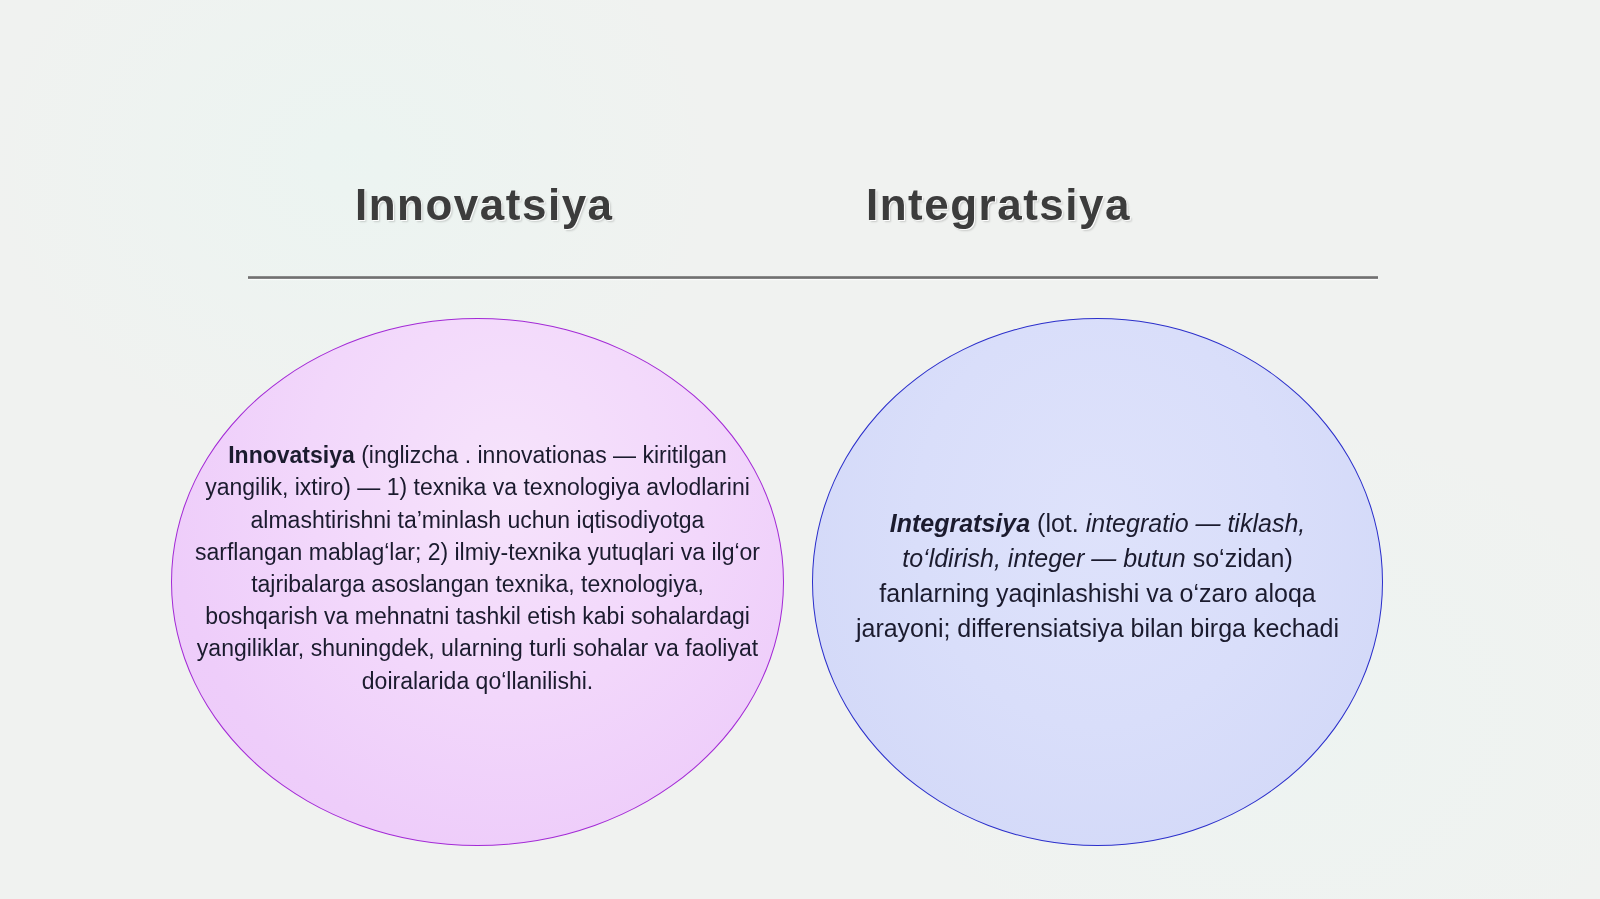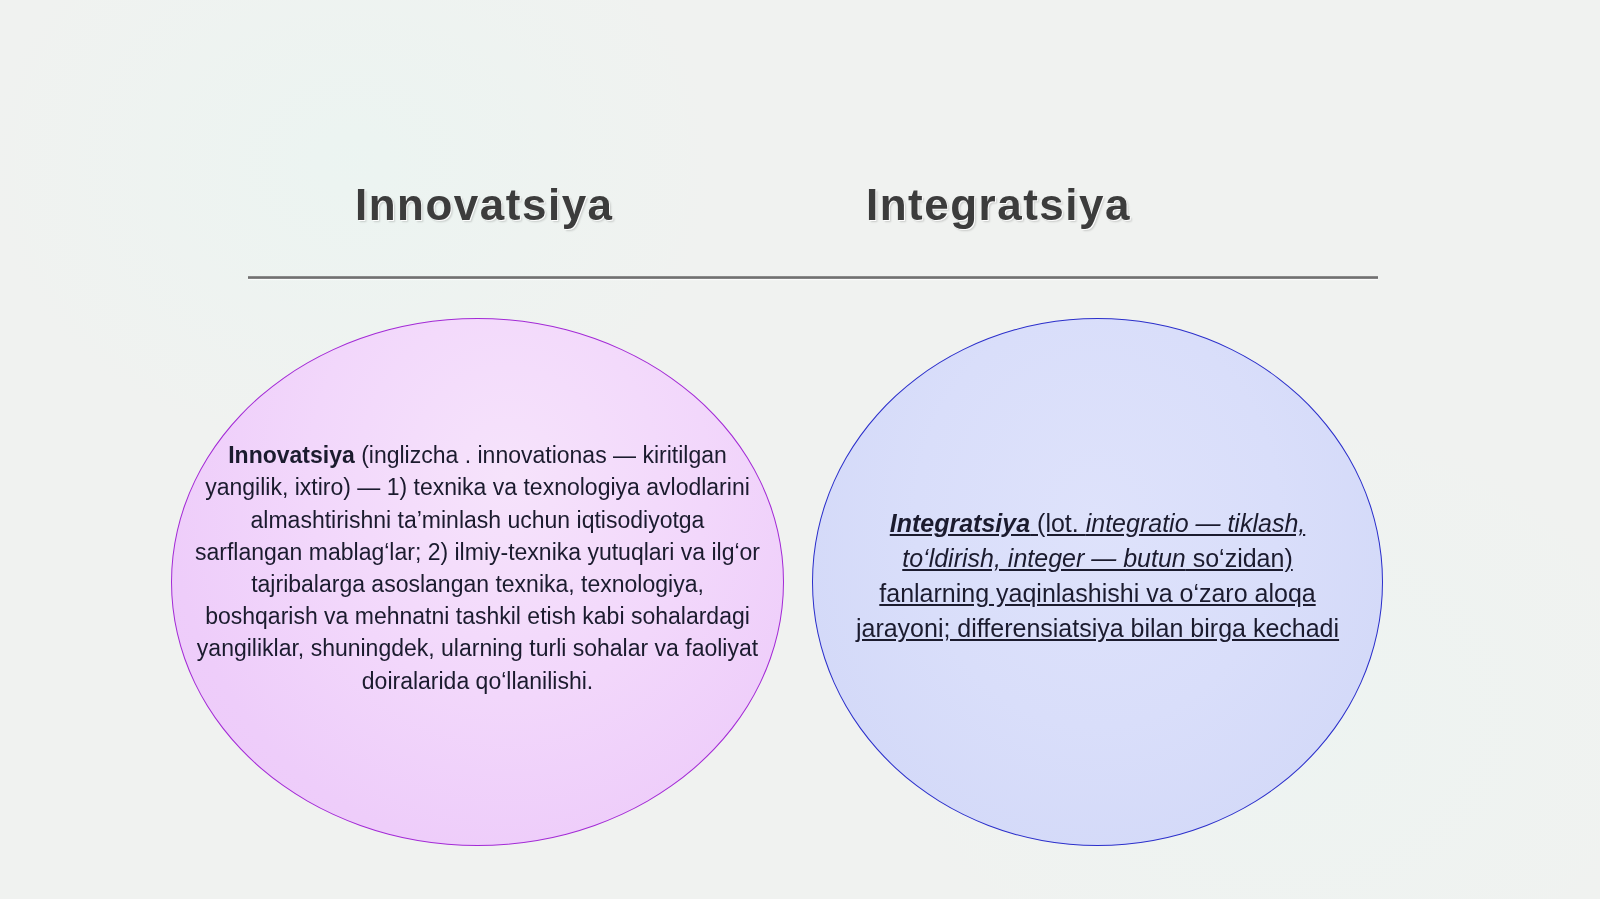--- a/index.html
+++ b/index.html
@@ -95,21 +95,20 @@
     transform: translateY(-14px);
     padding: 0 22px;
   }
   #text-left b { font-weight: bold; }
 
   #text-right {
     font-size: 25px;
     font-style: italic;
     padding: 0 32px;
     transform: translateY(-6px);
-    text-decoration: underline;
   }
   #text-right .term { font-weight: bold; font-style: italic; }
   #text-right .roman { font-style: normal; }
 </style>
 </head>
 <body>
 
 <div id="slide">
 
   <div class="heading" id="heading-left">Innovatsiya</div>

